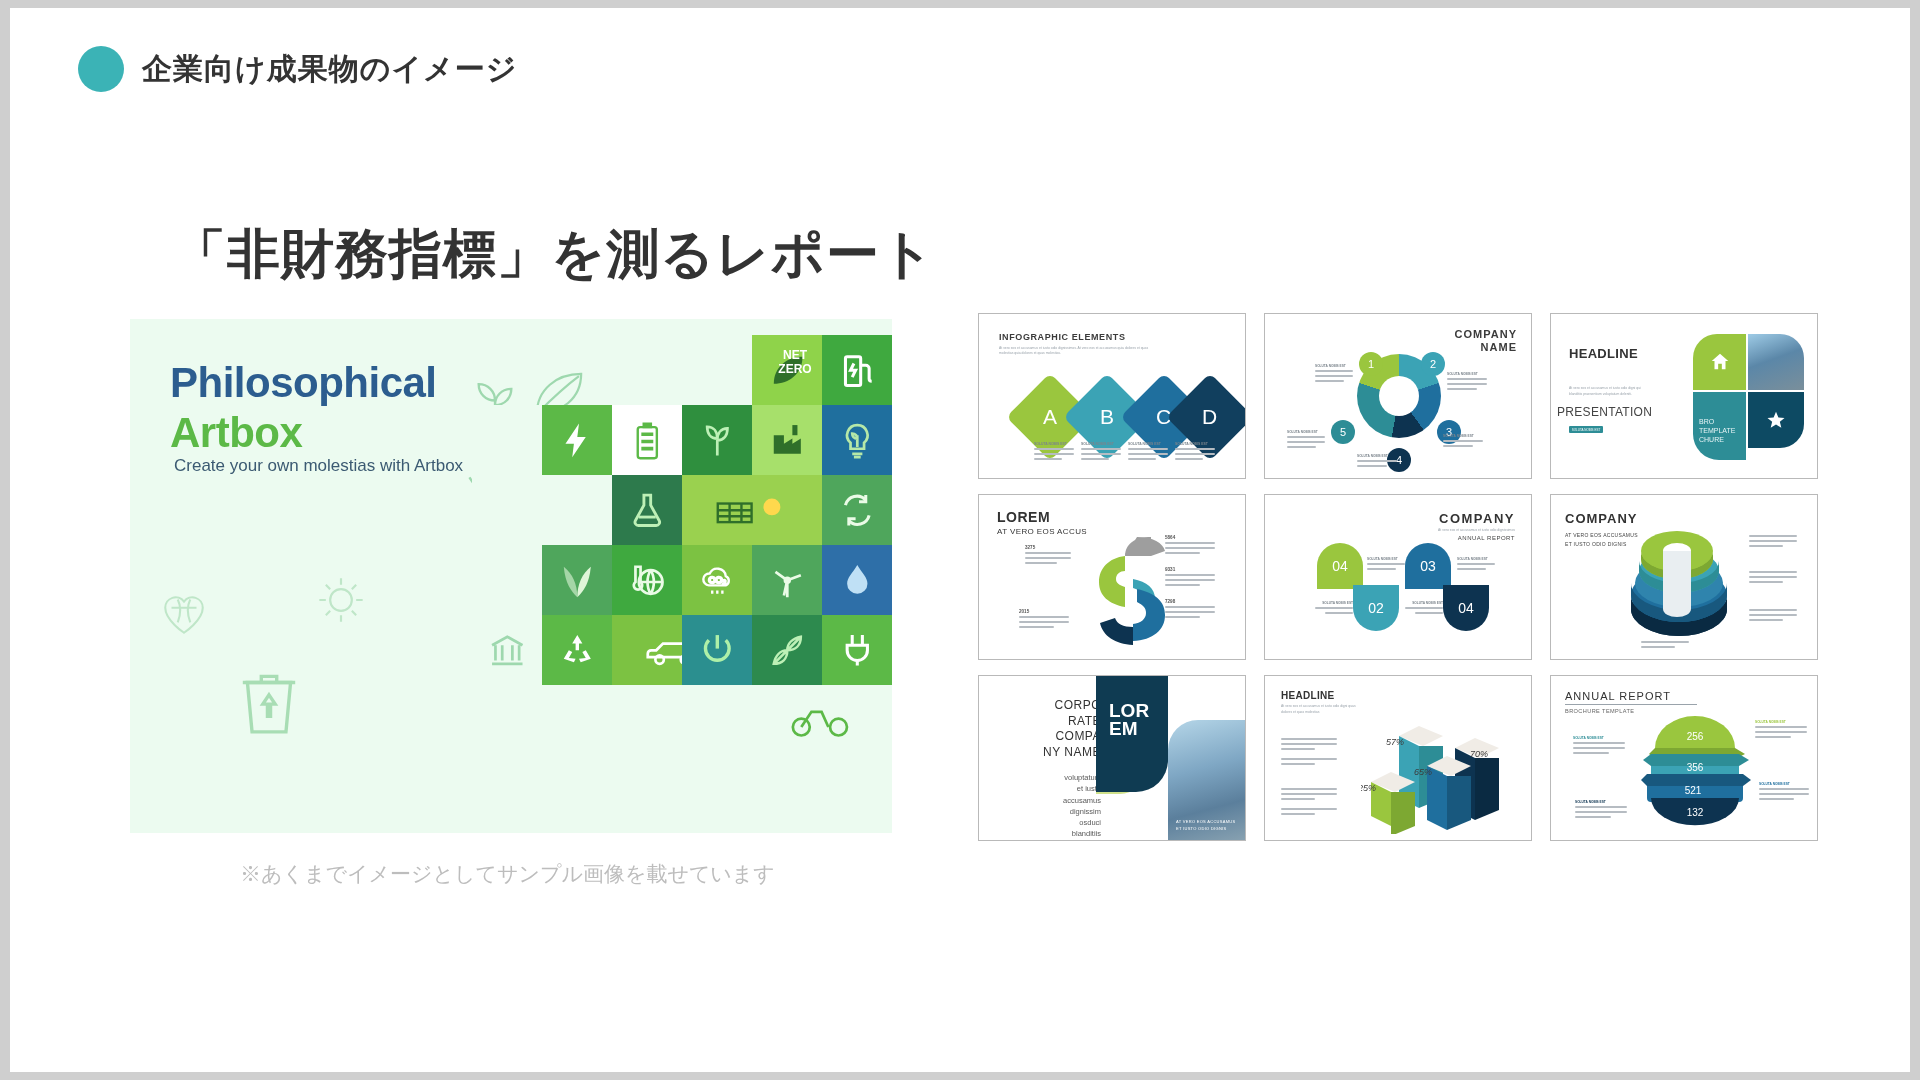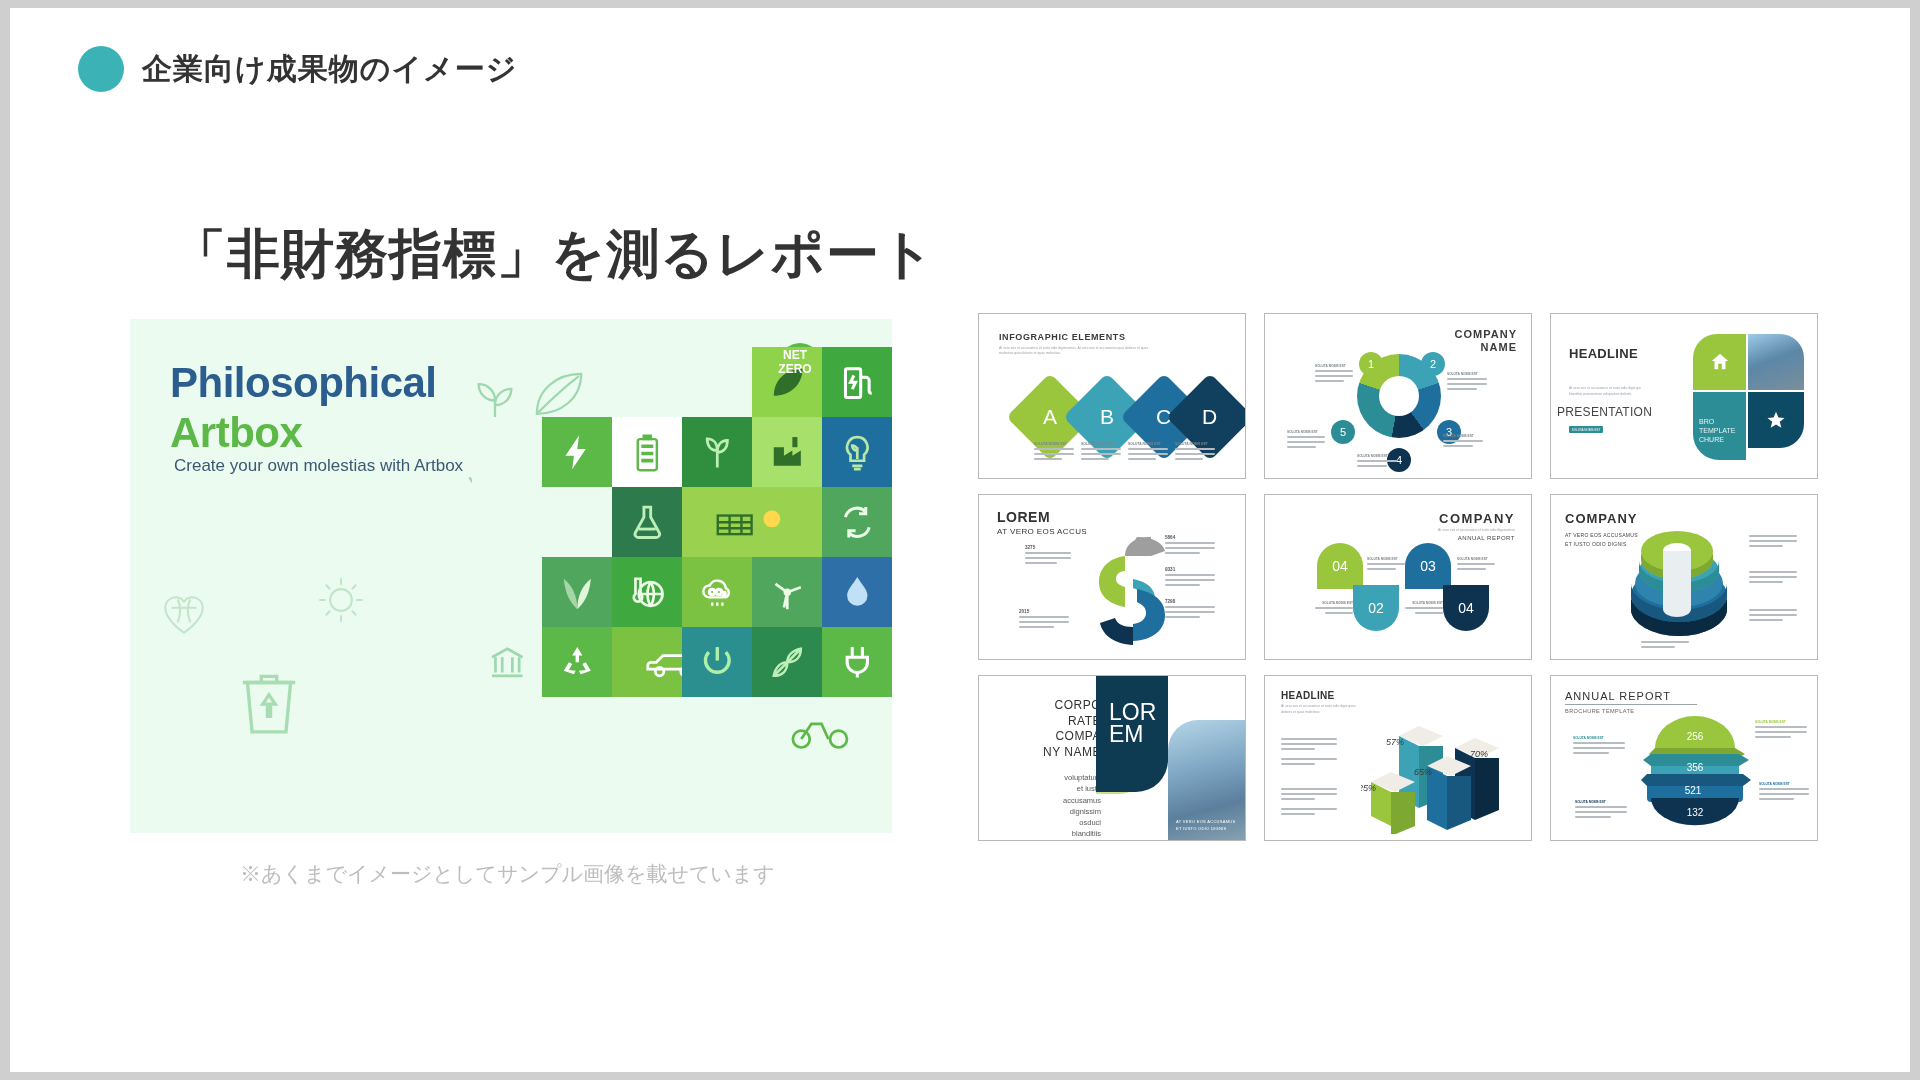--- a/index.html
+++ b/index.html
@@ -32,21 +32,21 @@
   .netzero { position:absolute; right:58px; top:22px; width:78px; height:62px; }
   .netzero .cl { position:absolute; background:#5cb947; border-radius:50%; }
   .netzero .c1{left:6px;top:14px;width:34px;height:34px;}
   .netzero .c2{left:24px;top:2px;width:40px;height:40px;}
   .netzero .c3{left:44px;top:16px;width:30px;height:30px;}
   .netzero .c4{left:16px;top:26px;width:50px;height:26px;border-radius:14px;}
   .netzero .tail{left:26px;top:46px;width:0;height:0;background:none;border-left:9px solid transparent;border-right:9px solid transparent;border-top:13px solid #5cb947;border-radius:0;}
   .netzero .lbl{position:absolute;left:0;top:8px;width:100%;text-align:center;color:#fff;font-size:12px;font-weight:bold;line-height:1.15;z-index:3;}
 
   
-  #mosaic { position:absolute; right:0; top:12px; width:420px; height:360px; }
+  #mosaic { position:absolute; right:0; top:0; width:420px; height:360px; }
   .tile { position:absolute; display:flex; align-items:center; justify-content:center; font-size:26px; color:#fff; }
   .tile svg { width:58%; height:58%; }
 
   
   .outline { position:absolute; }
   .outline svg { width:100%; height:100%; }
 
   
   #grid { position:absolute; left:968px; top:305px; width:840px; height:528px; }
   .card { position:absolute; background:#fff; border:1px solid #b9b9b9; overflow:hidden; }
@@ -550,21 +550,21 @@
         <div>voluptatum</div>
         <div>et iusto</div>
         <div>accusamus</div>
         <div>dignissim</div>
         <div>osduci</div>
         <div>blanditiis</div>
         <div>dignissim</div>
       </div>
       <div style="position:absolute;left:117px;top:62px;width:48px;height:56px;border-radius:0 0 24px 0;background:#cfe08a;"></div>
       <div style="position:absolute;left:117px;top:0;width:72px;height:116px;background:#0f3b52;border-radius:0 0 32px 0;">
-        <div style="position:absolute;left:13px;top:26px;font-size:23px;font-weight:normal;color:#fff;line-height:.95;">
+        <div style="position:absolute;left:13px;top:26px;font-size:19px;font-weight:bold;color:#fff;line-height:.95;">
           <div>LOR</div>
           <div>EM</div>
         </div>
       </div>
       <div style="position:absolute;left:189px;top:44px;width:79px;height:122px;border-radius:30px 0 0 0;
            background:linear-gradient(165deg,#b5d6e8 0%,#7fa7c4 40%,#5b7f9c 70%,#8aa3b2 100%);">
         <div style="position:absolute;left:8px;bottom:10px;font-size:4px;color:#fff;line-height:1.6;letter-spacing:.3px;width:62px;">AT VERO EOS ACCUSAMUS ET IUSTO ODIO DIGNIS</div>
       </div>
     </div>
 

